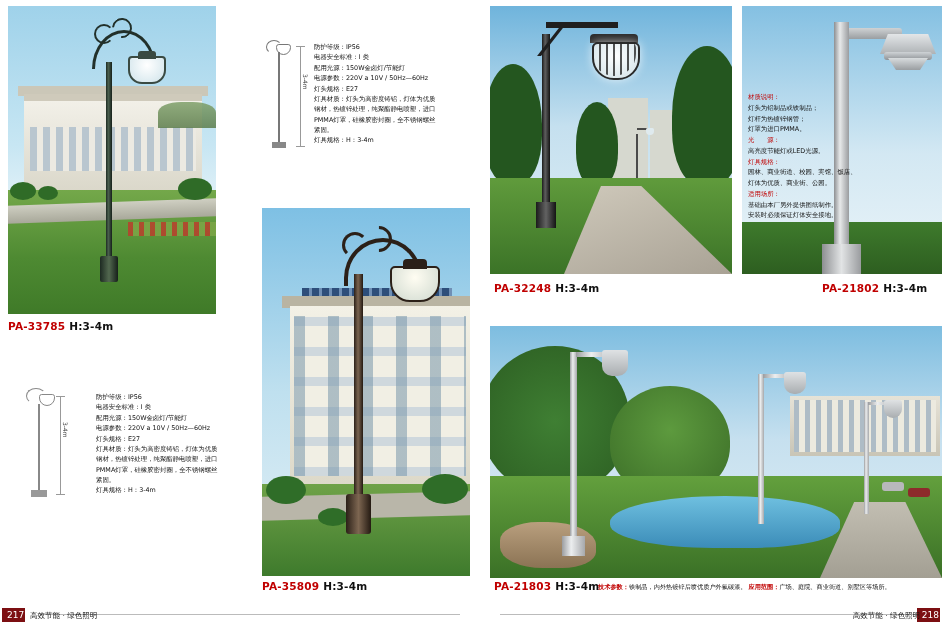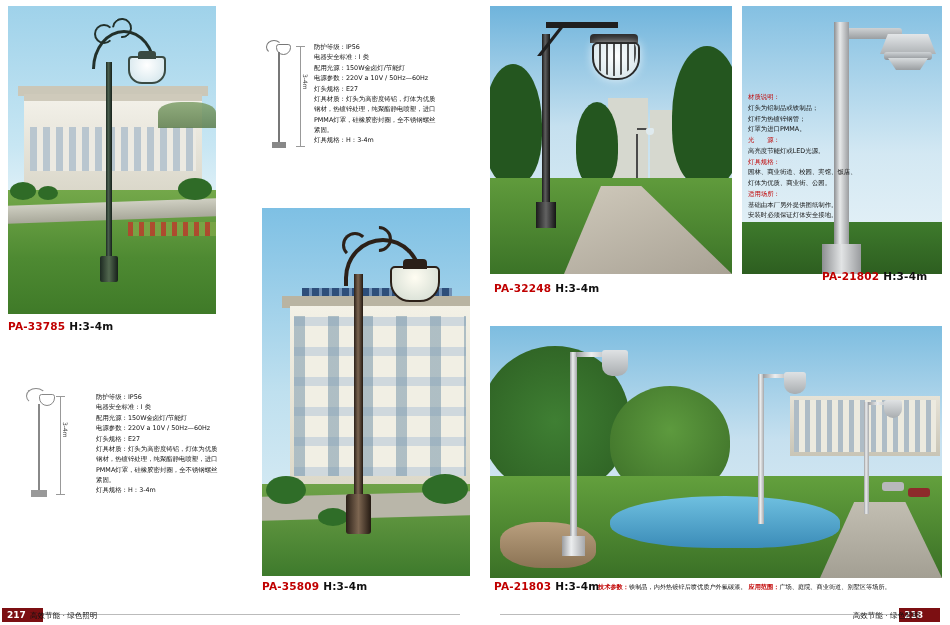--- a/index.html
+++ b/index.html
@@ -24,21 +24,21 @@
   .draw{position:absolute;}
   .draw .dim{position:absolute;font-size:6px;color:#333;writing-mode:vertical-rl;}
 
   
   .note{position:absolute;font-size:6.4px;line-height:1.68;width:150px;color:#111;}
   .note .rt{color:#c00000;font-weight:normal;}
 
   
   .footer{position:absolute;bottom:0;left:0;width:950px;height:22px;}
   .fnum{position:absolute;bottom:3px;background:#7c0f12;color:#fff;font-size:9px;
-        padding:2px 17px 2px 5px;font-weight:bold;}
+        padding:2px 1px 2px 5px;font-weight:normal;}
   .ftxt{position:absolute;bottom:4px;font-size:7.5px;color:#111;}
   .fline{position:absolute;bottom:10px;height:1px;background:#bbb;}
 
   
   #ph1{left:8px;top:6px;width:208px;height:308px;
        background:
         linear-gradient(#9fd2ea 0%, #c7e6f3 45%, #dff0f7 62%, #dff0f7 62%);
   }
   #ph1 .mount{position:absolute;left:0;top:150px;width:208px;height:38px;
        background:linear-gradient(#7fa06a,#5d7d4c);opacity:.85;}
@@ -319,21 +319,21 @@
   <div class="photo" id="ph4">
     <div class="sky"></div>
     <div class="hedge"></div>
     <div class="harm"></div>
     <div class="head"></div>
     <div class="ring"></div>
     <div class="head2"></div>
     <div class="pole"></div>
     <div class="base"></div>
   </div>
-  <div class="cap" style="left:822px;top:270px;">
+  <div class="cap" style="left:822px;top:282px;">
     <span>PA-21802</span>
     <span class="h">H:3-4m</span>
   </div>
 
   <div class="note" style="left:748px;top:92px;">
     <div class="rt">材质说明：</div>
     <div>灯头为铝制品或铁制品；</div>
     <div>灯杆为热镀锌钢管；</div>
     <div>灯罩为进口PMMA。</div>
     <div class="rt">光　　源：</div>

